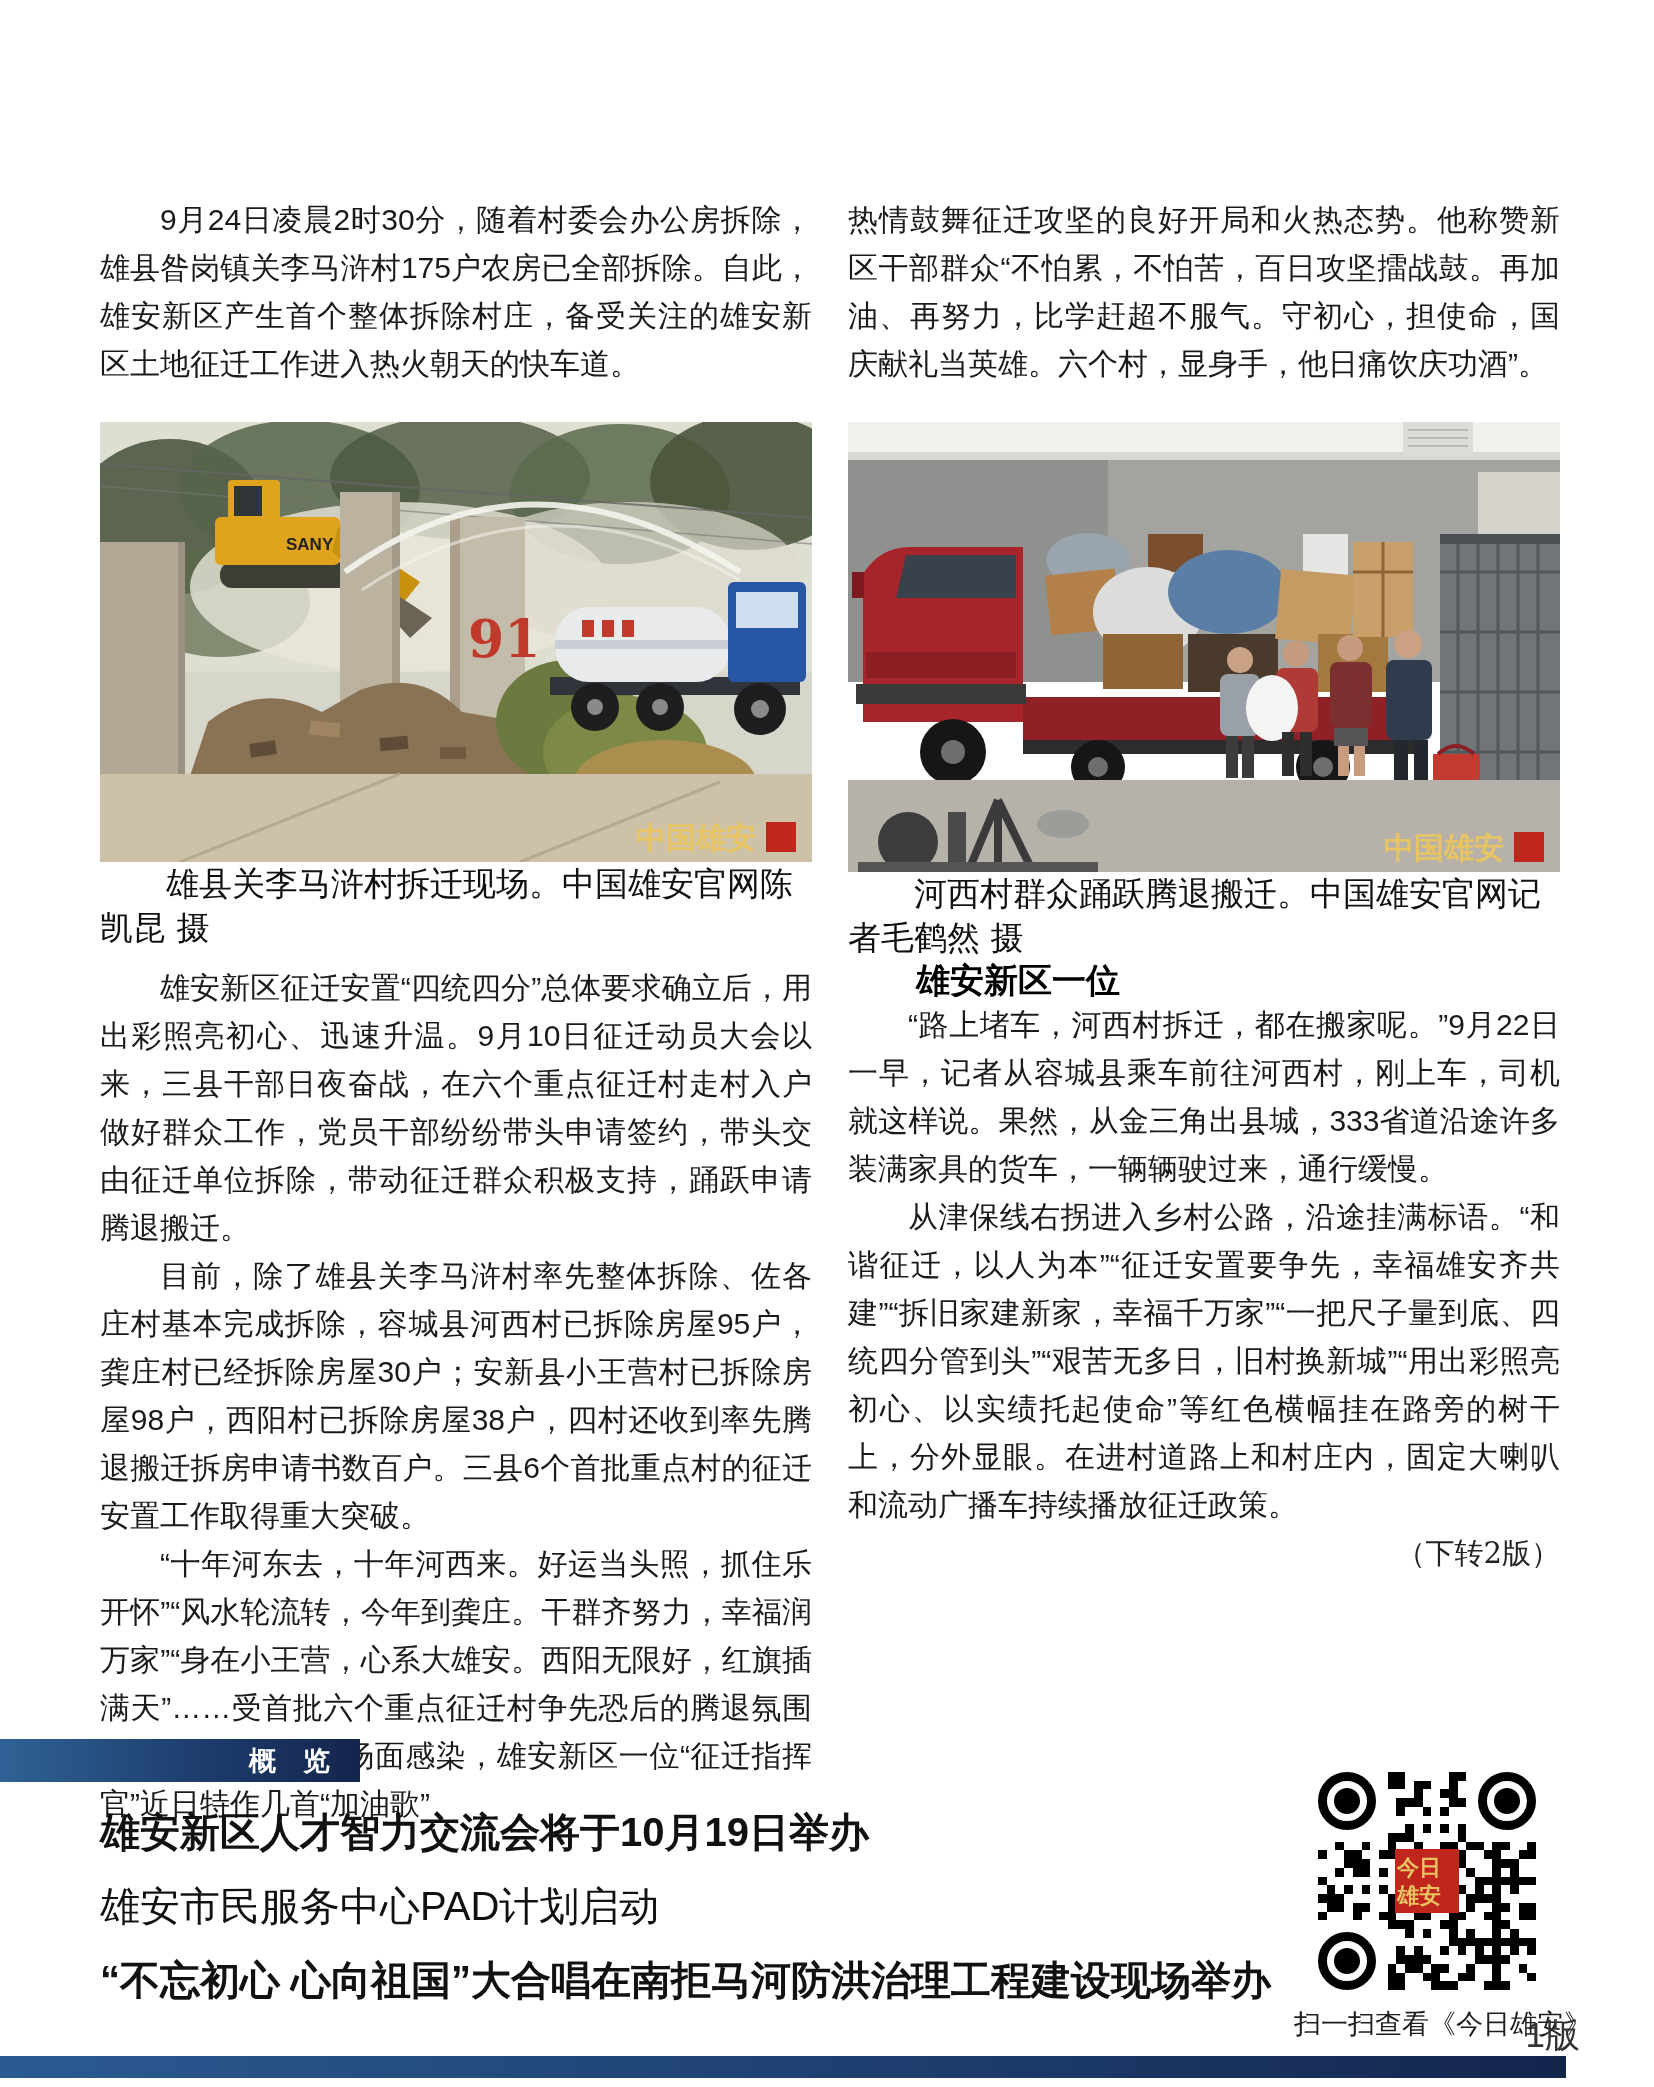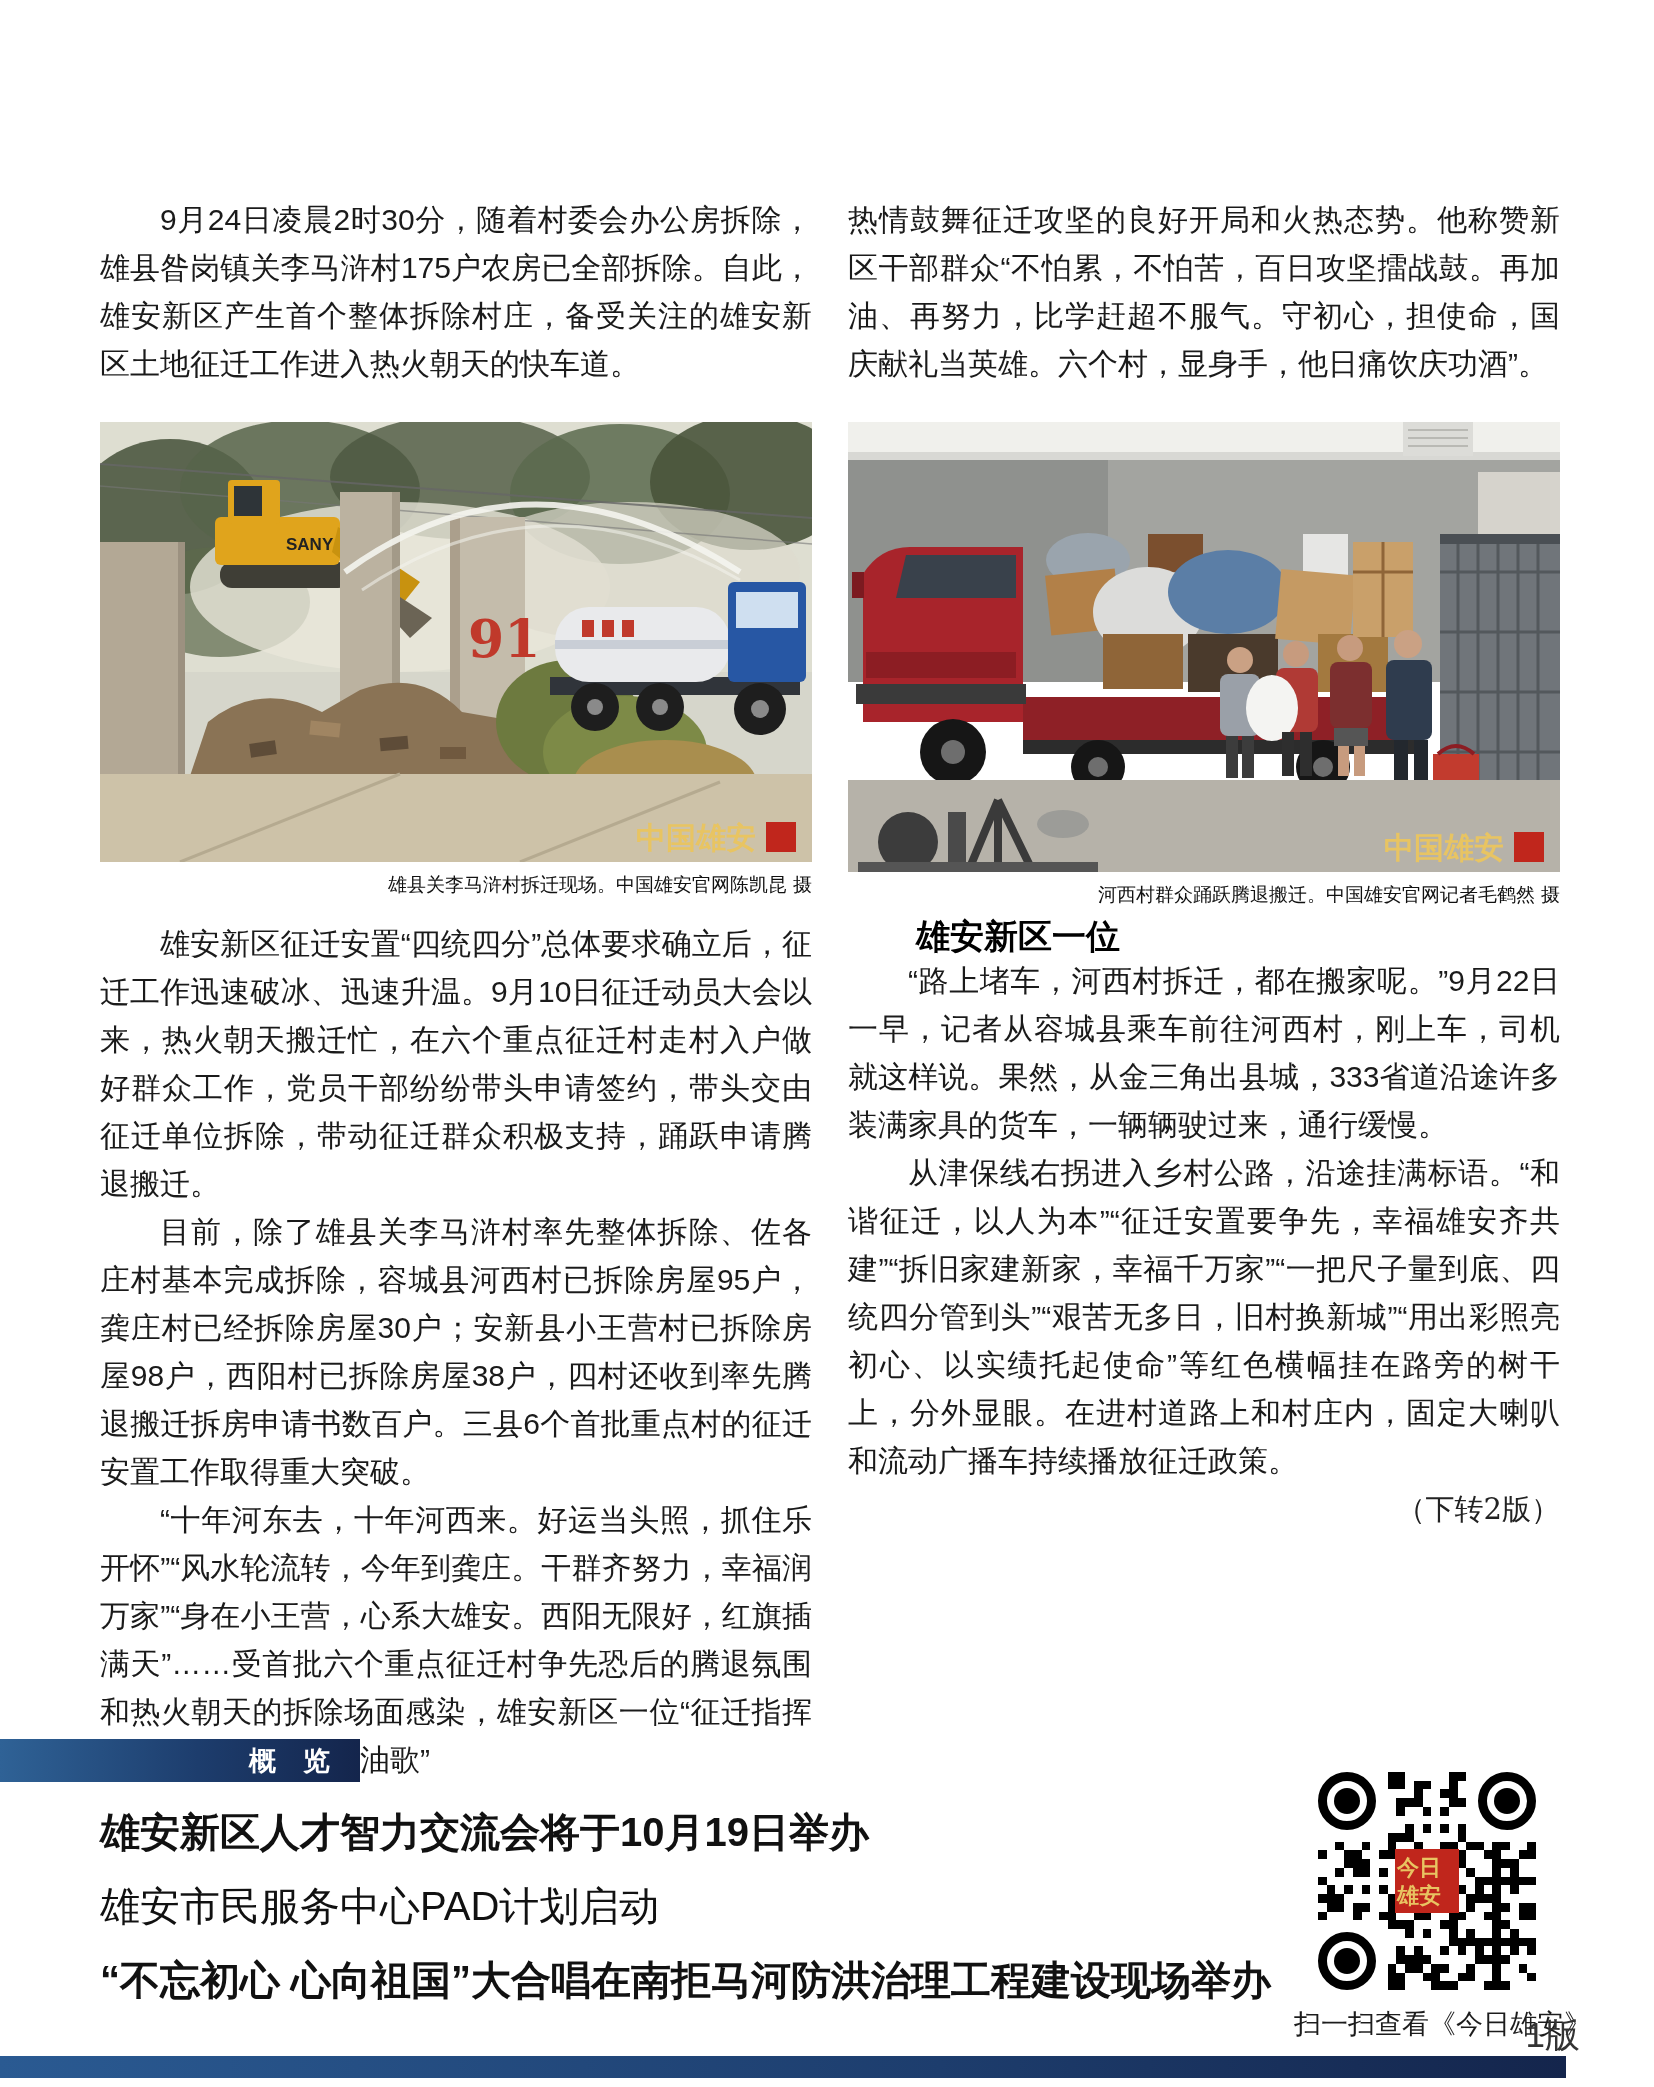--- a/index.html
+++ b/index.html
@@ -19,21 +19,21 @@
 
   
   .columns{position:absolute;top:196px;left:100px;width:1456px;display:flex;gap:36px;}
   .col{width:712px;font-size:30px;line-height:48px;text-align:justify;color:#1a1a1a;}
   .col p{margin:0;text-indent:2em;}
   .col p.noindent{text-indent:0;}
   .photo{margin-top:34px;position:relative;}
   .photo svg{display:block;width:712px;height:auto;}
   .caption{
     font-family:"DejaVu Serif","Liberation Serif",serif;
-    font-size:19px;line-height:44px;text-align:right;text-indent:0;
+    font-size:33px;line-height:44px;text-align:left;text-indent:0;
     margin-top:12px;color:#111;font-weight:500;
   }
   .subhead{font-size:34px;font-weight:bold;line-height:1.2;margin:26px 0 18px 0;text-indent:0;color:#000;}
   .continued{
     margin-top:26px;text-align:right;text-indent:0;
     font-family:"DejaVu Serif","Liberation Serif",serif;font-size:29px;color:#222;
   }
 
   
   .overview-bar{
@@ -160,21 +160,21 @@
           <path d="M80,440 L300,352 M420,440 L620,360" stroke="#b5aa90" stroke-width="3" fill="none"></path>
 
           <g>
             <text x="536" y="426" font-size="30" font-weight="bold" fill="#e8c462" font-family="DejaVu Serif,serif">中国雄安</text>
             <rect x="666" y="400" width="30" height="30" fill="#c0261c"></rect>
           </g>
         </svg>
       </div>
       <p class="caption">雄县关李马浒村拆迁现场。中国雄安官网陈凯昆 摄</p>
 
-      <p style="margin-top:14px">雄安新区征迁安置“四统四分”总体要求确立后，征迁工作迅速破冰、迅速升温。9月10日征迁动员大会以来，热火朝天搬迁忙，在六个重点征迁村走村入户做好群众工作，党员干部纷纷带头申请签约，带头交由征迁单位拆除，带动征迁群众积极支持，踊跃申请腾退搬迁。</p>
+      <p style="margin-top:14px">雄安新区征迁安置“四统四分”总体要求确立后，用出彩照亮初心、迅速升温。9月10日征迁动员大会以来，三县干部日夜奋战，在六个重点征迁村走村入户做好群众工作，党员干部纷纷带头申请签约，带头交由征迁单位拆除，带动征迁群众积极支持，踊跃申请腾退搬迁。</p>
       <p>目前，除了雄县关李马浒村率先整体拆除、佐各庄村基本完成拆除，容城县河西村已拆除房屋95户，龚庄村已经拆除房屋30户；安新县小王营村已拆除房屋98户，西阳村已拆除房屋38户，四村还收到率先腾退搬迁拆房申请书数百户。三县6个首批重点村的征迁安置工作取得重大突破。</p>
       <p>“十年河东去，十年河西来。好运当头照，抓住乐开怀”“风水轮流转，今年到龚庄。干群齐努力，幸福润万家”“身在小王营，心系大雄安。西阳无限好，红旗插满天”……受首批六个重点征迁村争先恐后的腾退氛围和热火朝天的拆除场面感染，雄安新区一位“征迁指挥官”近日特作几首“加油歌”</p>
     </div>
 
     <div class="col">
       <p class="noindent">热情鼓舞征迁攻坚的良好开局和火热态势。他称赞新区干部群众“不怕累，不怕苦，百日攻坚擂战鼓。再加油、再努力，比学赶超不服气。守初心，担使命，国庆献礼当英雄。六个村，显身手，他日痛饮庆功酒”。</p>
 
       <div class="photo">
         <svg viewBox="0 0 712 450" xmlns="http://www.w3.org/2000/svg">
           <rect x="0" y="0" width="712" height="50" fill="#f0f0ec"></rect>

